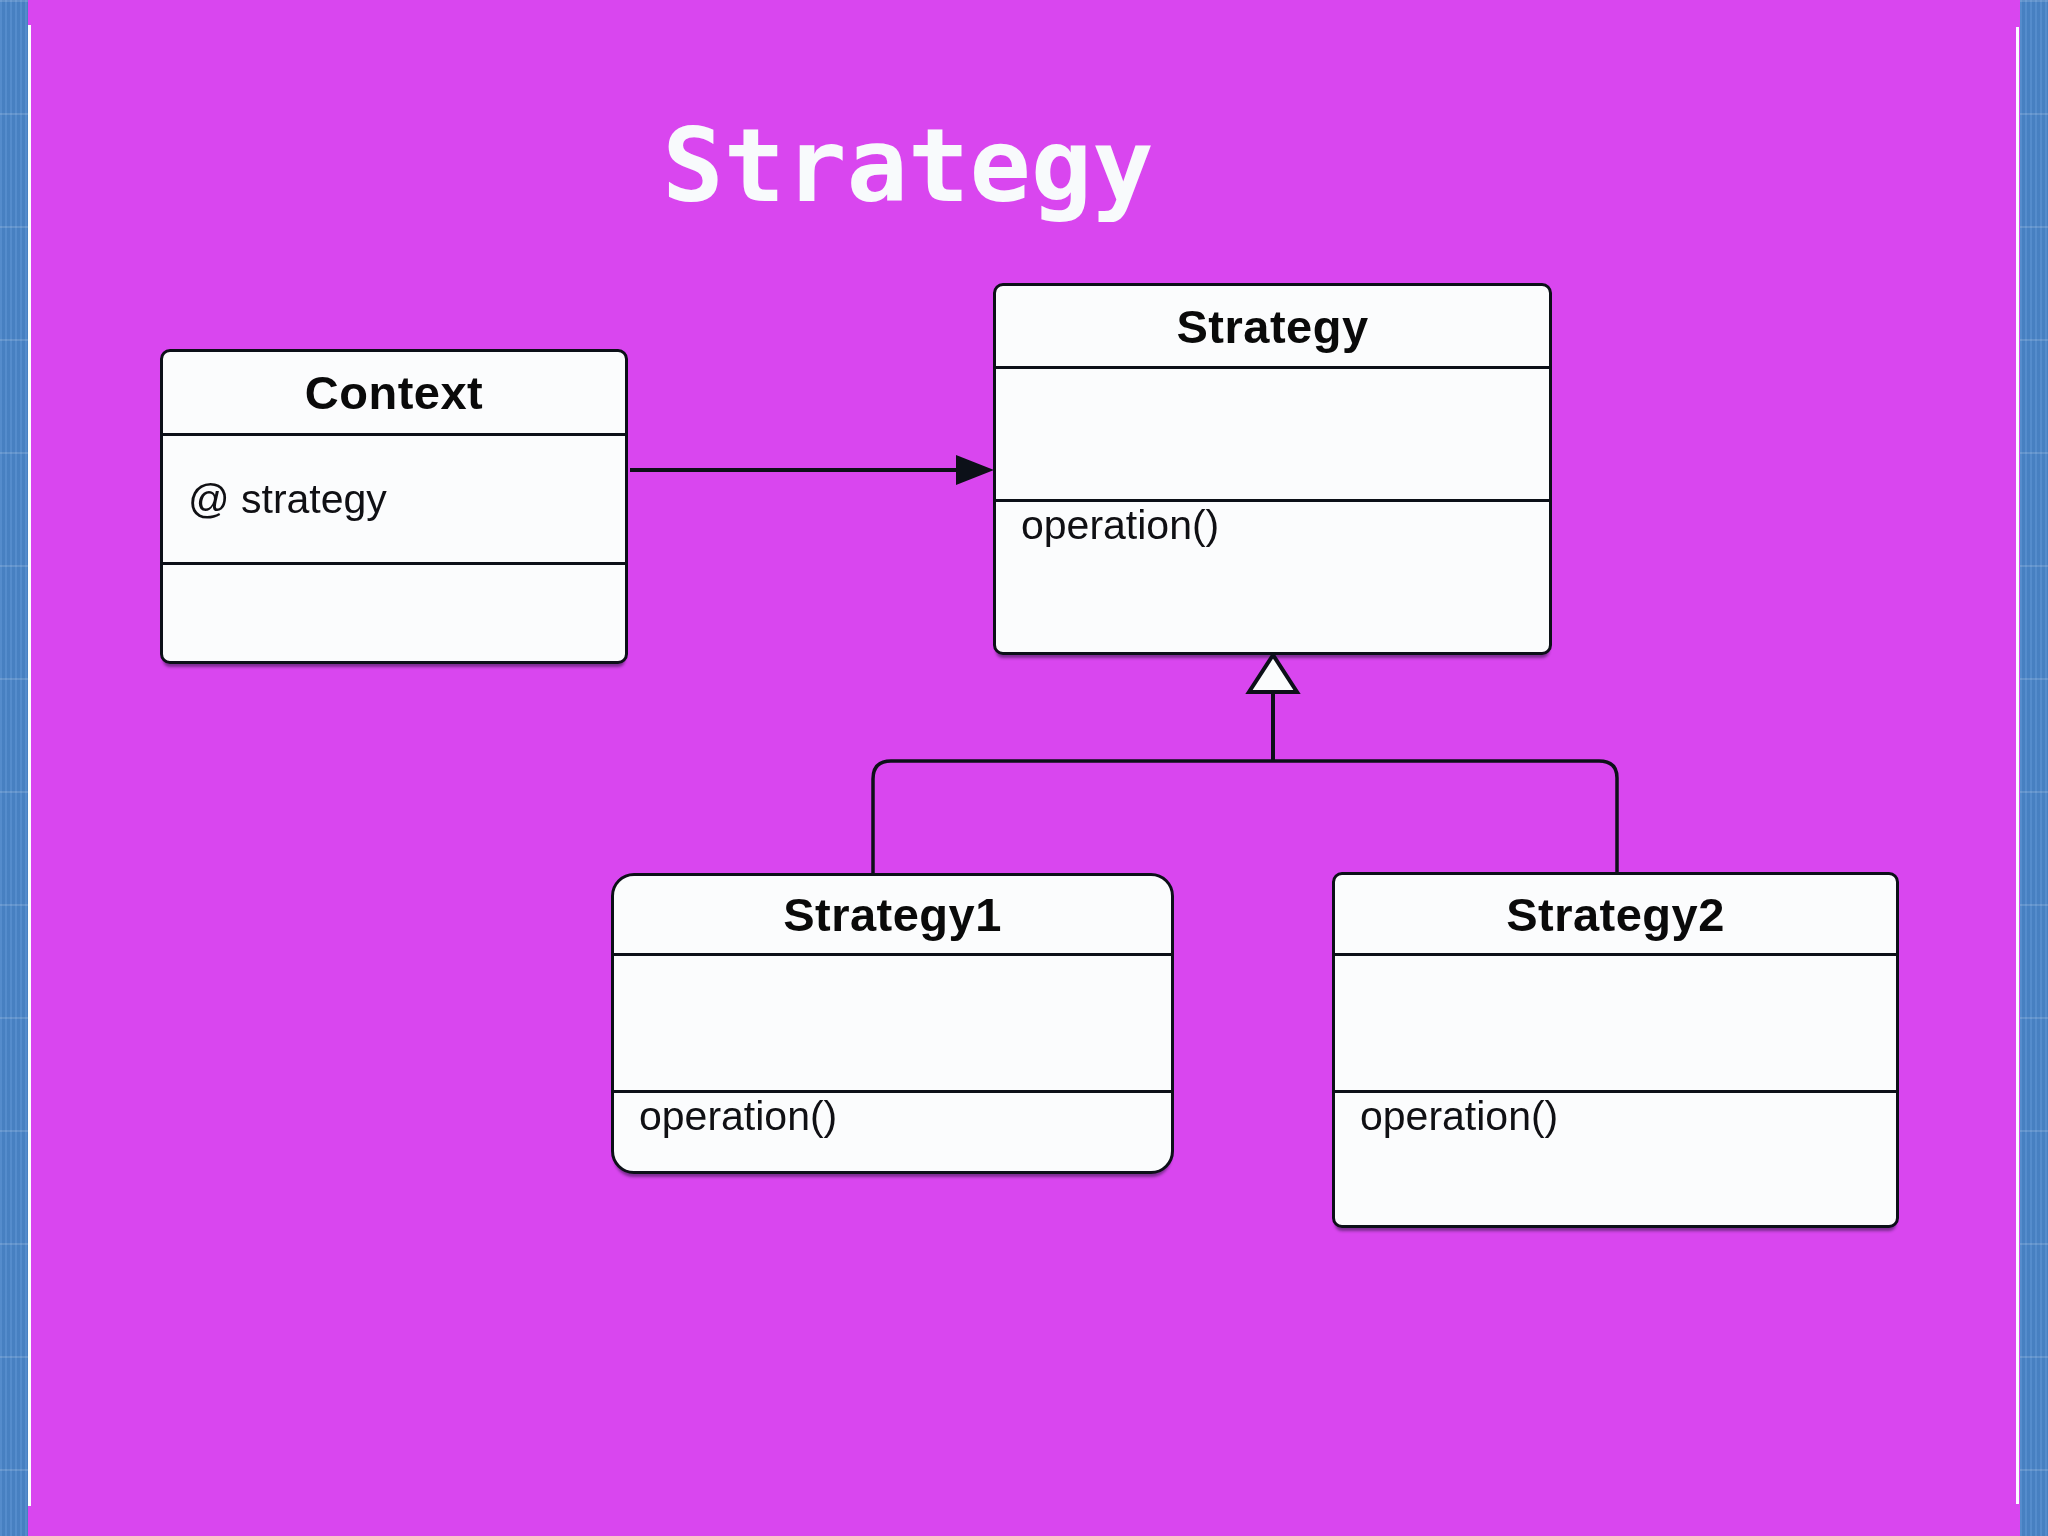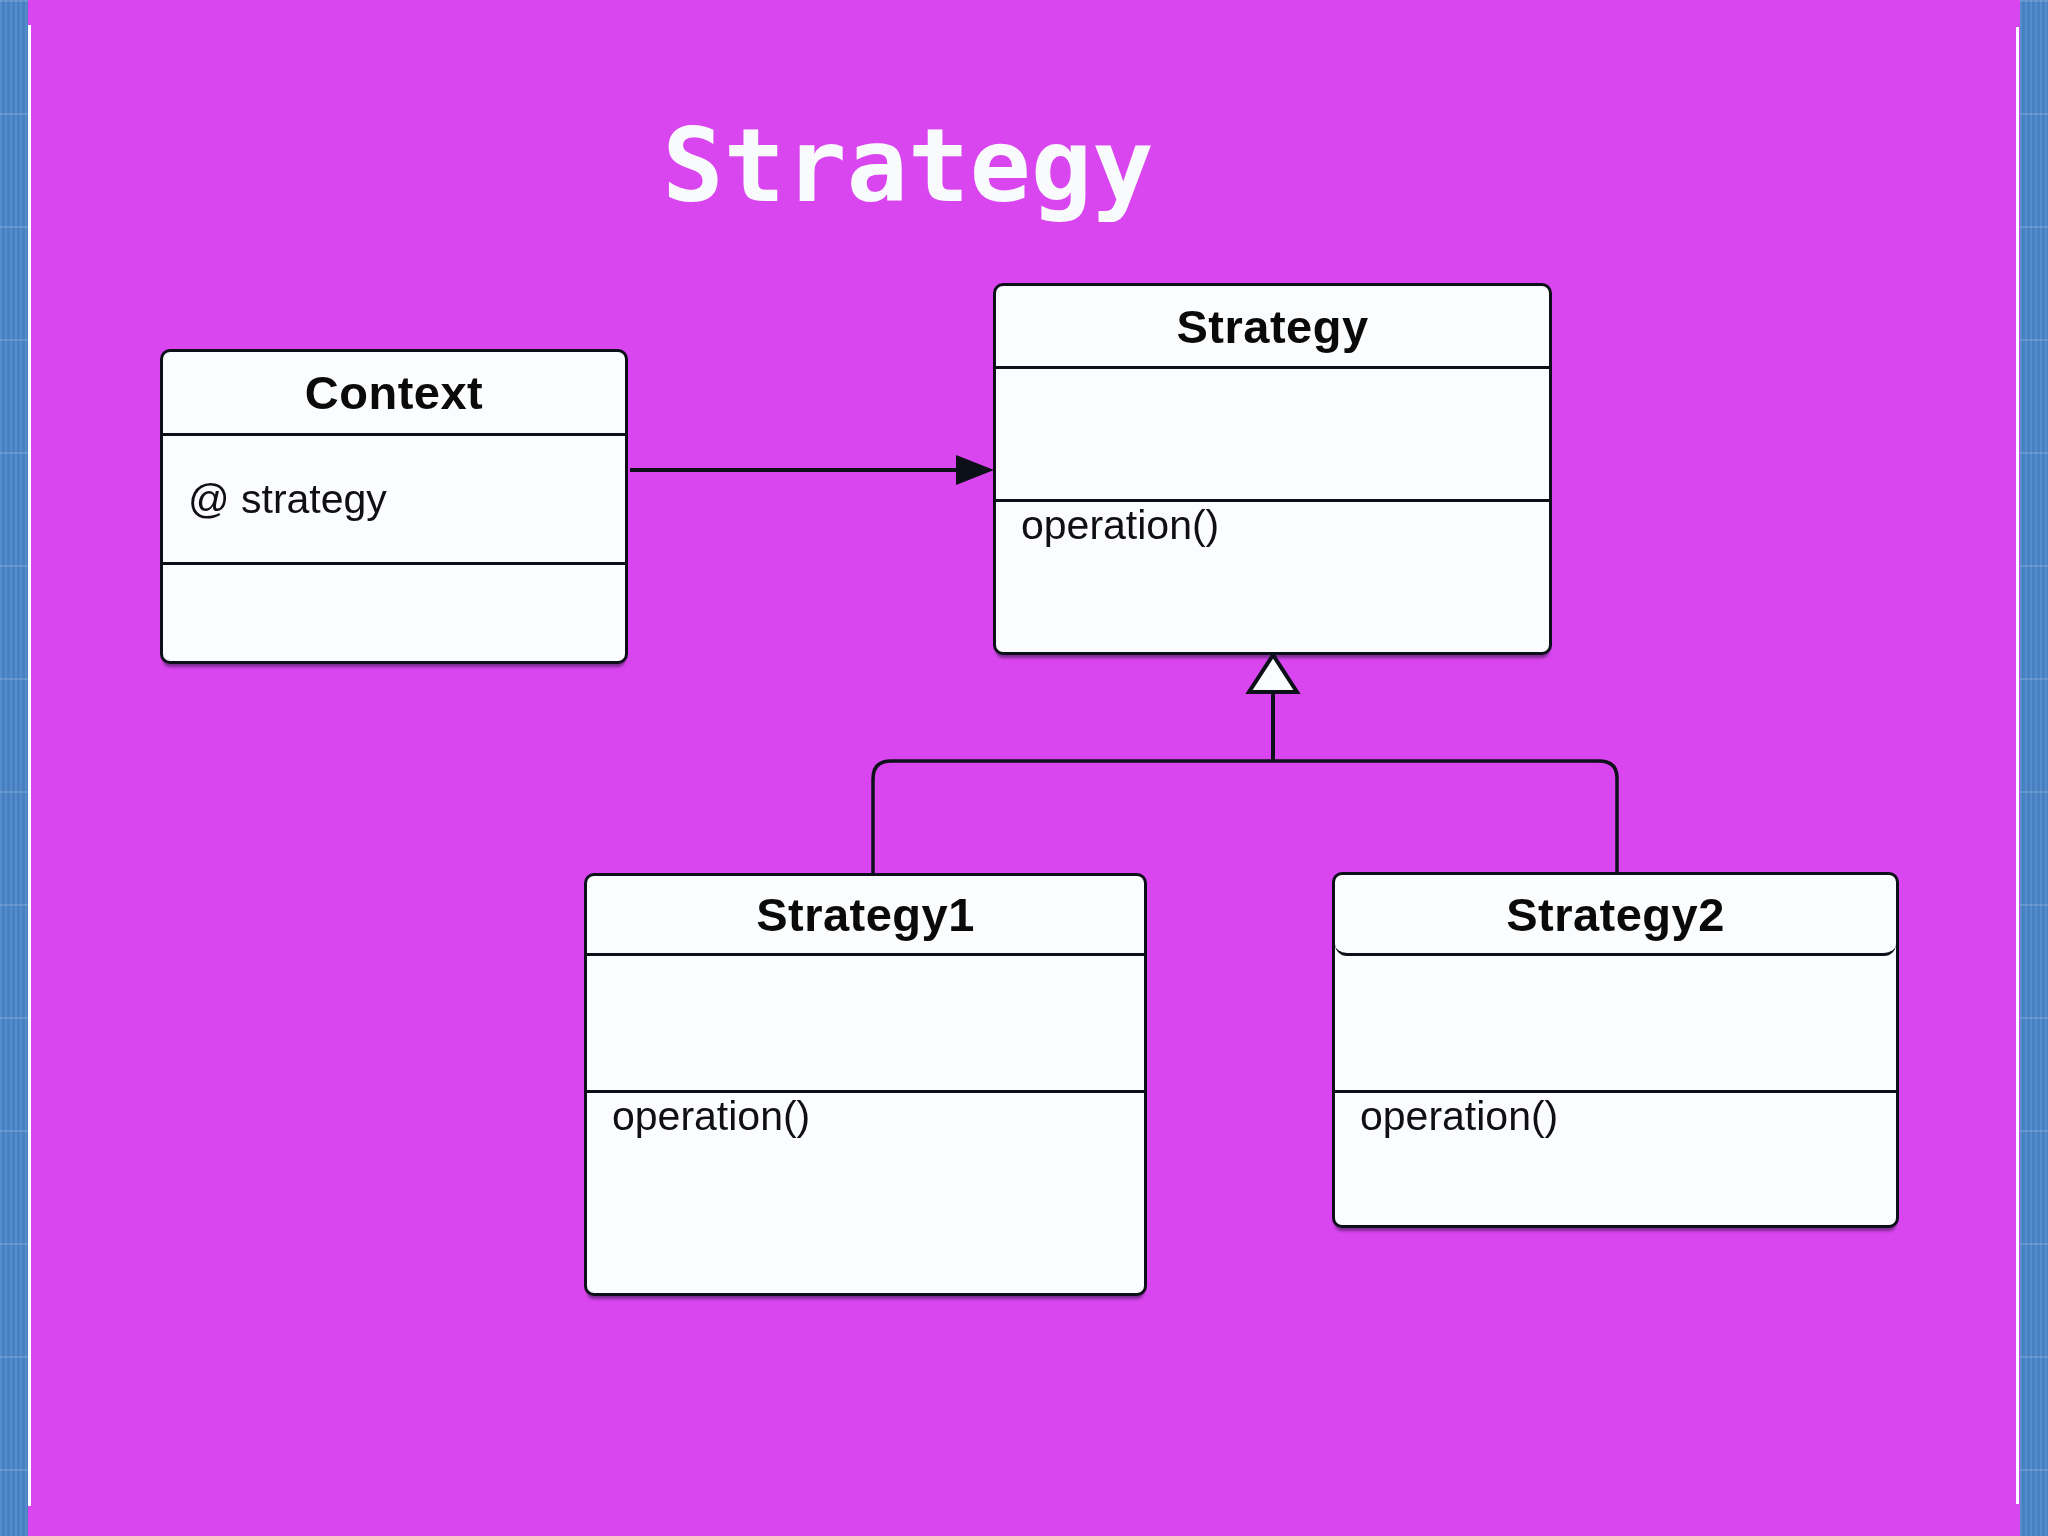--- a/index.html
+++ b/index.html
@@ -102,26 +102,26 @@
   }
 
   .box-context   { left: 160px;  top: 313px; width: 468px; height: 315px; margin-top: 36px; }
   .box-context .uml-header  { height: 81px; }
   .box-context .uml-attrs   { height: 126px; }
 
   .box-strategy  { left: 993px;  top: 283px; width: 559px; height: 372px; }
   .box-strategy .uml-header { height: 80px; }
   .box-strategy .uml-attrs  { height: 130px; }
 
-  .box-strategy1 { left: 584px;  top: 873px; width: 563px; height: 423px; }
+  .box-strategy1 { left: 611px;  top: 873px; width: 563px; height: 301px; border-radius: 23px; }
   .box-strategy1 .uml-header { height: 77px; }
   .box-strategy1 .uml-attrs  { height: 134px; }
 
   .box-strategy2 { left: 1332px; top: 872px; width: 567px; height: 356px; }
-  .box-strategy2 .uml-header { height: 78px; border-radius: 12px; }
+  .box-strategy2 .uml-header { height: 78px; }
   .box-strategy2 .uml-attrs  { height: 134px; }
 
   #connector-layer {
     position: absolute;
     left: 0;
     top: 0;
     width: 2048px;
     height: 1536px;
     pointer-events: none;
   }

